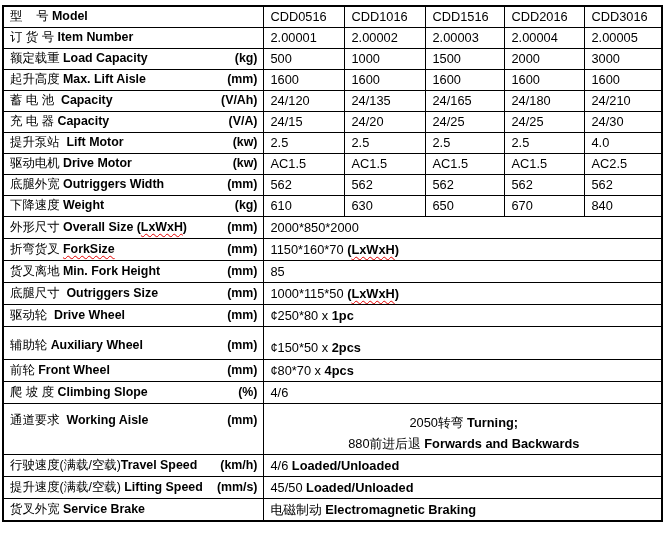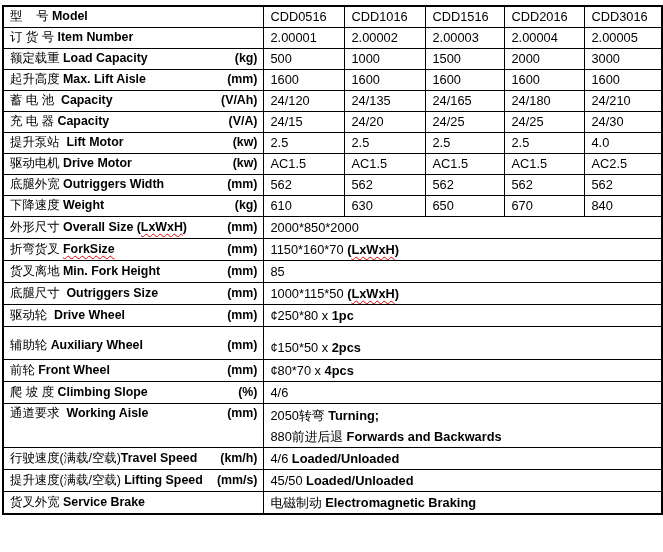--- a/index.html
+++ b/index.html
@@ -14,21 +14,21 @@
     border:2px solid #000000;
   }
   table.spec td{
     border:1px solid #000000;
     vertical-align:middle;
     overflow:hidden;
   }
   table.spec tr{height:21px;}
   table.spec tr.tall{height:33px;}
   table.spec tr.tall td{vertical-align:top;padding-top:10px;}
-  table.spec tr.topalign td{vertical-align:top;padding-top:1px;}
+  table.spec tr.topalign td{vertical-align:top;padding-top:8px;text-align:center;}
   td.label{padding:0 5px 0 6px;font-size:12.4px;}
   .lblwrap{display:flex;justify-content:space-between;align-items:baseline;}
   .lseg{white-space:pre;}
   td.val{padding:0 4px 0 7px;font-size:12.8px;white-space:pre;}
   .vline{line-height:21px;white-space:pre;}
   .b{font-weight:700;}
   .unit{font-weight:700;white-space:pre;margin-left:11px;}
   .sq{
     text-decoration-line:underline;
     text-decoration-style:wavy;

